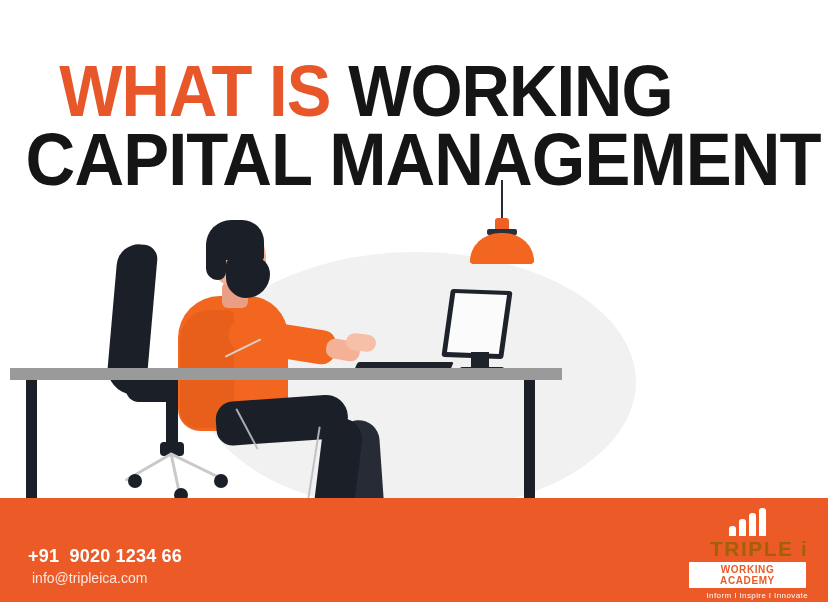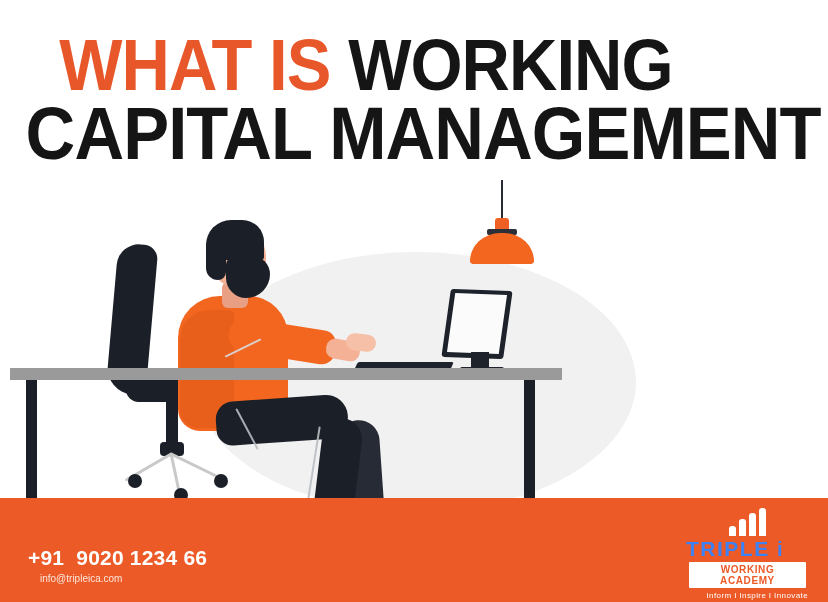--- a/index.html
+++ b/index.html
@@ -16,21 +16,21 @@
     width: 828px;
     height: 602px;
     background: #ffffff;
     overflow: hidden;
   }
 
   
   .headline {
     position: absolute;
     left: 0;
-    top: 32px;
+    top: 58px;
     width: 732px;
     text-align: center;
     line-height: 0.92;
     user-select: none;
   }
   .headline-line {
     display: block;
     font-family: "Liberation Sans Narrow", "Liberation Sans", sans-serif;
     font-weight: 700;
     font-size: 72px;
@@ -240,41 +240,41 @@
   
   .floor {
     position: absolute; left: 0; top: 498px; width: 828px; height: 104px;
     background: #EC5A27;
   }
   .contact {
     position: absolute; left: 28px; top: 546px; width: 420px;
     color: #ffffff;
   }
   .phone {
-    font-size: 21px; font-weight: 700; letter-spacing: .2px;
+    font-size: 18px; font-weight: 700; letter-spacing: .2px;
     color: #ffffff; white-space: pre;
   }
   .email {
-    font-size: 10px; font-weight: 400; margin-top: 3px;
-    color: #fbe6dd; margin-left: 12px;
+    font-size: 14px; font-weight: 400; margin-top: 3px;
+    color: #fbe6dd; margin-left: 4px;
   }
 
   
   .logo {
     position: absolute; left: 686px; top: 508px; width: 122px; height: 82px;
   }
   .logo-bars {
     position: relative; height: 28px; width: 44px; margin: 0 auto 2px auto;
     display: flex; align-items: flex-end; justify-content: center; gap: 3px;
   }
   .logo-bar {
     width: 7px; background: #ffffff; border-radius: 3px 3px 0 0;
   }
   .logo-title {
-    text-align: left; color: #3b82f6; font-weight: 700;
+    text-align: right; color: #a16207; font-weight: 700;
     font-size: 21px; letter-spacing: 1.5px; line-height: 1;
   }
   .logo-title .dot-i { font-size: 20px; }
   .logo-sub {
     margin: 3px auto 0 auto; background: #ffffff; color: #EC5A27;
     font-size: 10px; font-weight: 700; letter-spacing: .6px;
     text-align: center; padding: 2px 4px 2px 5px; width: 108px;
     border-radius: 1px;
   }
   .logo-tag {

